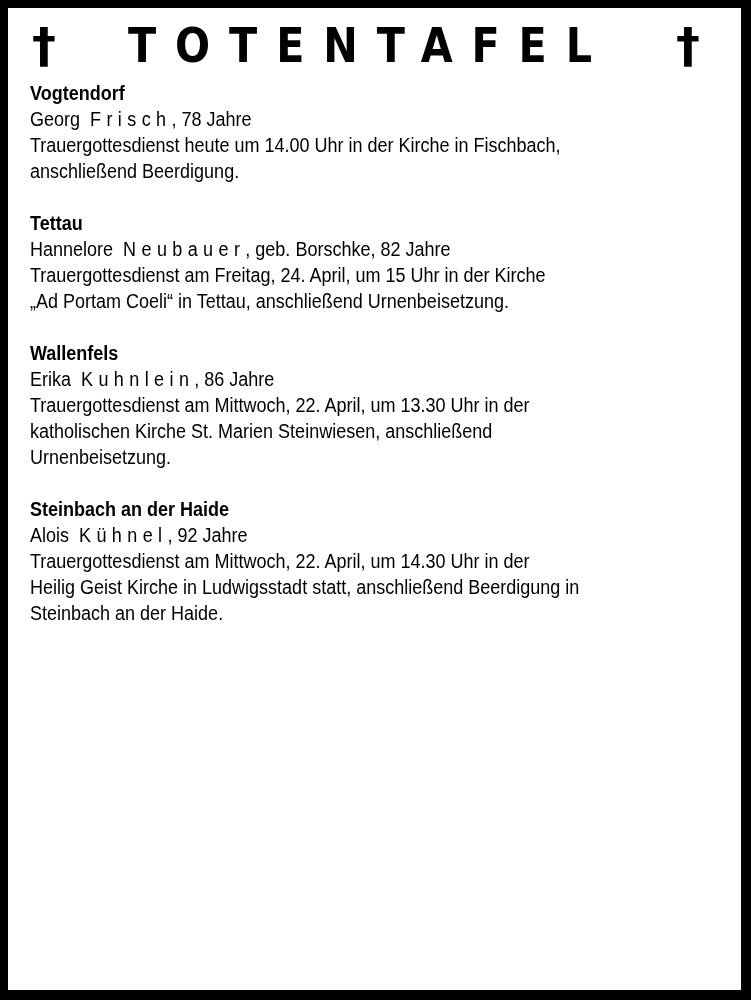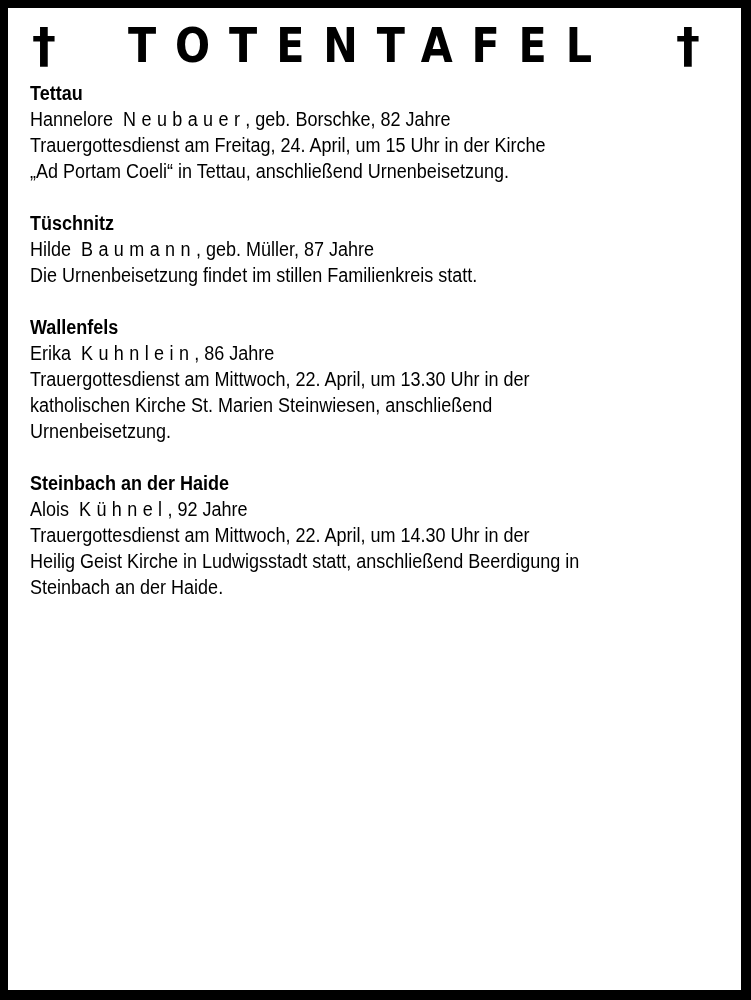--- a/index.html
+++ b/index.html
@@ -39,35 +39,36 @@
 
 <div class="frame">
   <div class="header">
     <span class="cross left">†</span>
     <span class="title">TOTENTAFEL</span>
     <span class="cross right">†</span>
   </div>
 
   <div class="entries">
 
+    <div class="entry">
+      <div class="line place">Vogtendorf</div>
+      <div class="line"><span>Georg</span>&nbsp;&nbsp;<span class="surname">Frisch</span><span>, 78 Jahre</span></div>
+      <div class="line">Trauergottesdienst heute um 14.00 Uhr in der Kirche in Fischbach,</div>
+      <div class="line">anschließend Beerdigung.</div>
+    </div>
 
     <div class="entry">
       <div class="line place">Tettau</div>
       <div class="line"><span>Hannelore</span>&nbsp;&nbsp;<span class="surname">Neubauer</span><span>, geb. Borschke, 82 Jahre</span></div>
       <div class="line">Trauergottesdienst am Freitag, 24. April, um 15 Uhr in der Kirche</div>
       <div class="line">„Ad Portam Coeli“ in Tettau, anschließend Urnenbeisetzung.</div>
     </div>
 
 
 
-    <div class="entry">
-      <div class="line place">Tüschnitz</div>
-      <div class="line"><span>Hilde</span>&nbsp;&nbsp;<span class="surname">Baumann</span><span>, geb. Müller, 87 Jahre</span></div>
-      <div class="line">Die Urnenbeisetzung findet im stillen Familienkreis statt.</div>
-    </div>
 
     <div class="entry">
       <div class="line place">Wallenfels</div>
       <div class="line"><span>Erika</span>&nbsp;&nbsp;<span class="surname">Kuhnlein</span><span>, 86 Jahre</span></div>
       <div class="line">Trauergottesdienst am Mittwoch, 22. April, um 13.30 Uhr in der</div>
       <div class="line">katholischen Kirche St. Marien Steinwiesen, anschließend</div>
       <div class="line">Urnenbeisetzung.</div>
     </div>
 
     <div class="entry">

